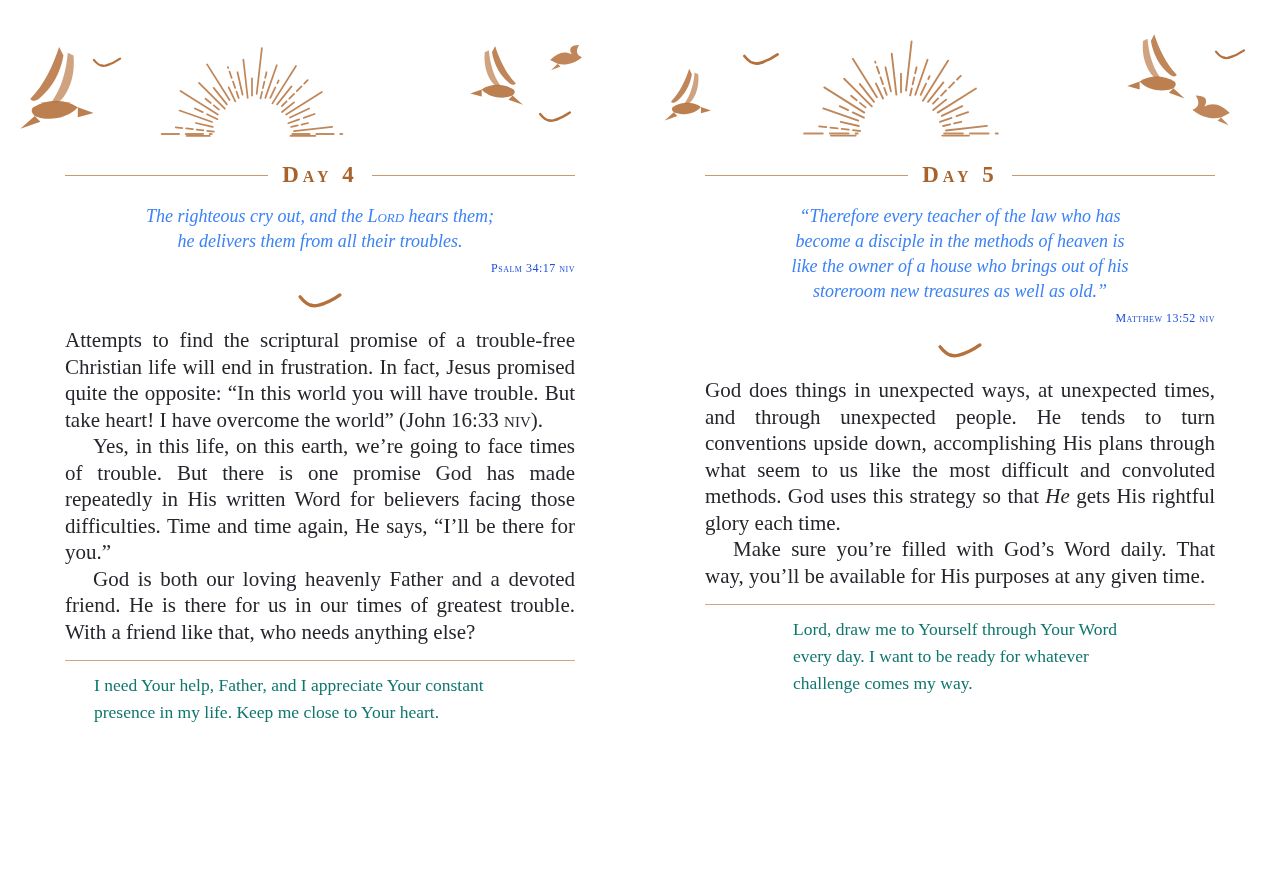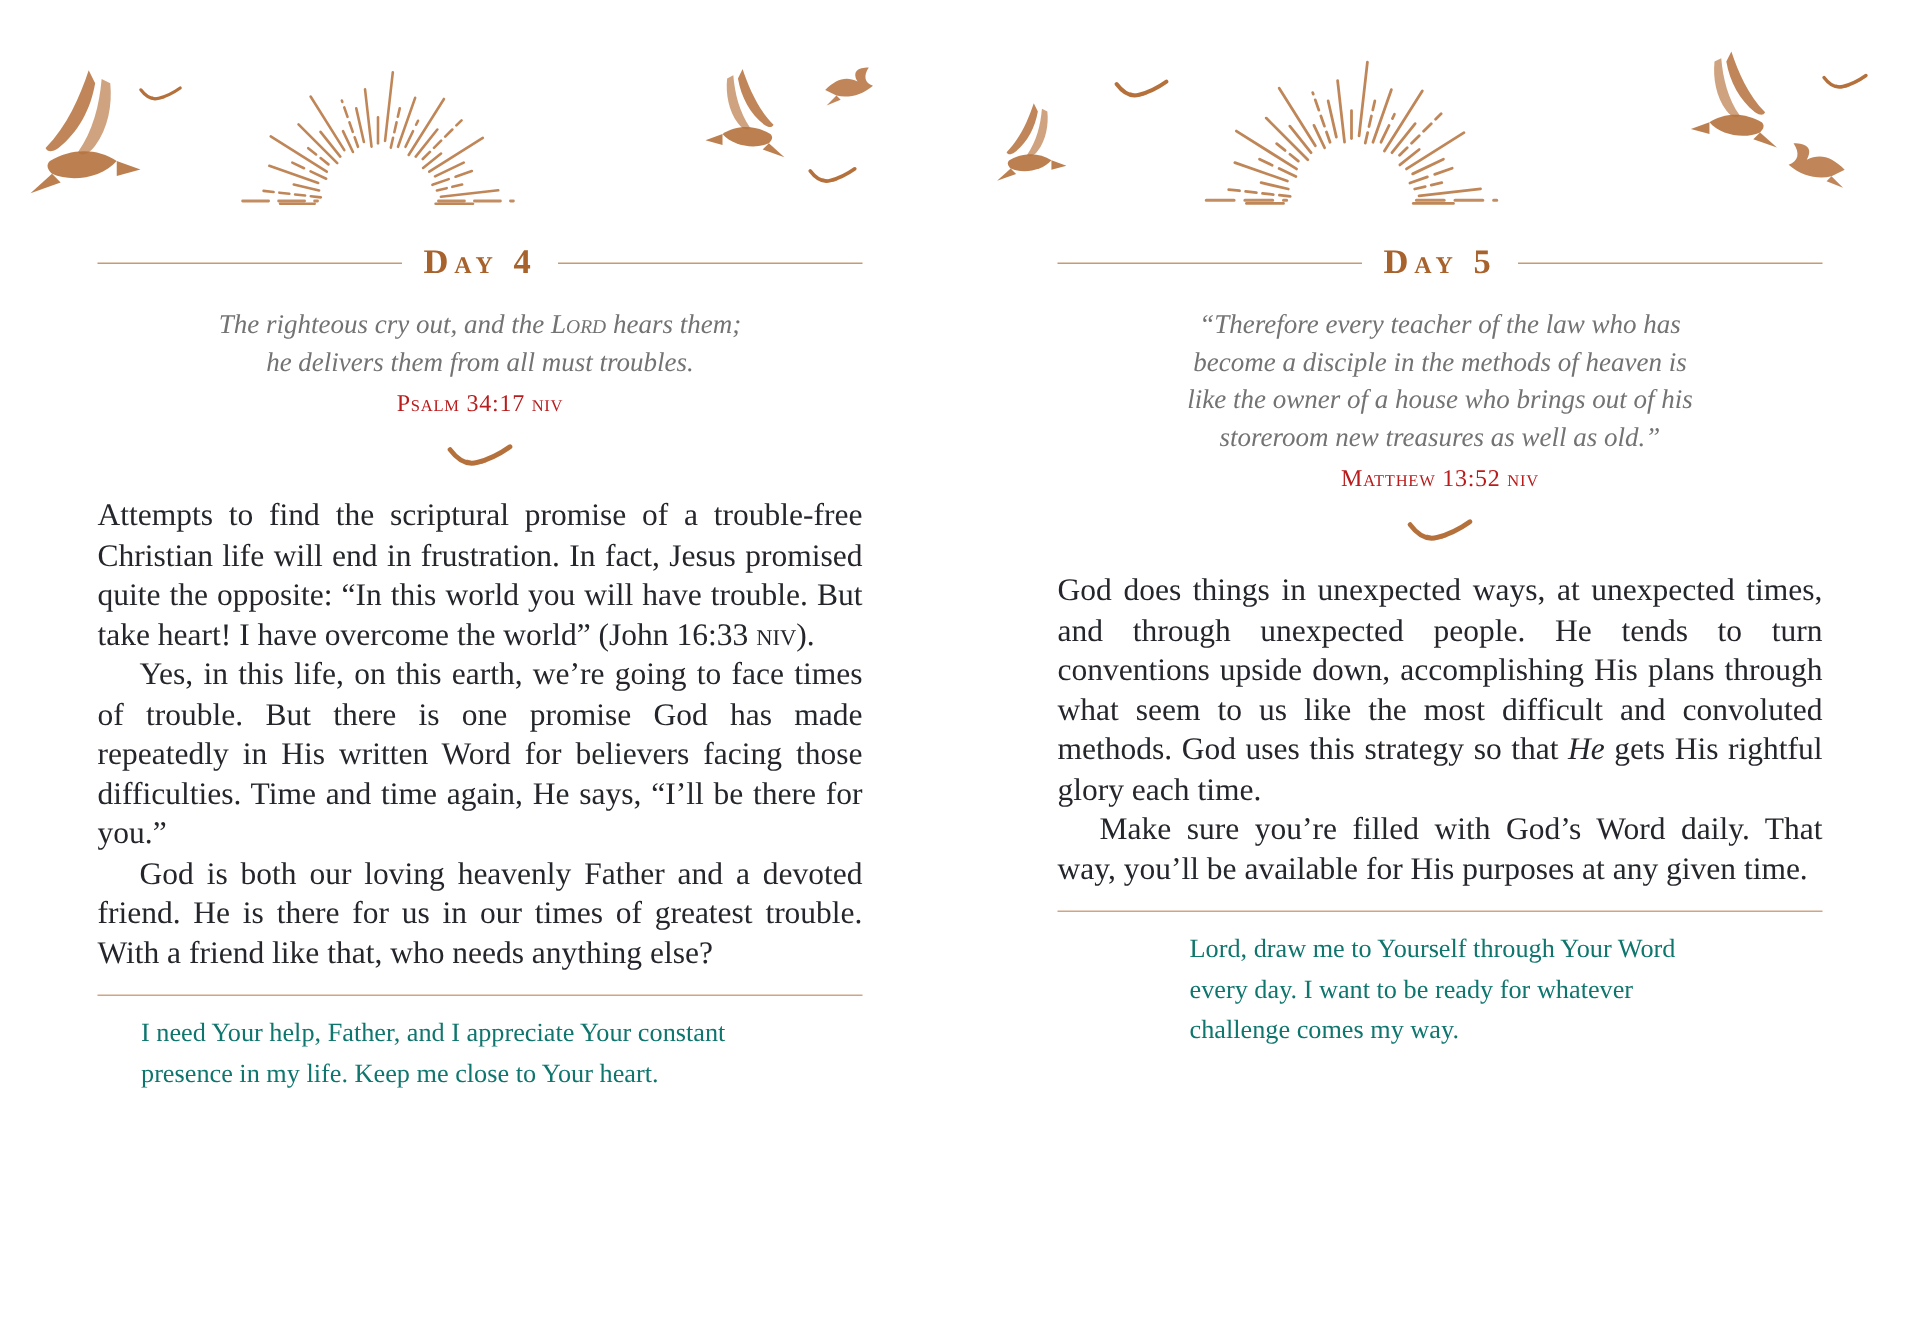--- a/index.html
+++ b/index.html
@@ -8,22 +8,22 @@
   .page{width:640px;position:relative;}
   .header-art{position:relative;height:150px;}
   .art{position:absolute;}
   .flip{transform:scaleX(-1);}
   .inner{width:510px;margin:0 auto;}
   .title-row{display:flex;align-items:center;gap:14px;margin-top:12px;}
   .rule{flex:1;height:1px;background:#c59b72;}
   h1.day{margin:0;font-size:23px;font-weight:bold;letter-spacing:4px;
          font-variant:small-caps;color:#a8622c;white-space:nowrap;}
   .verse{margin-top:16px;text-align:center;font-style:italic;font-size:18px;
-         line-height:25px;color:#737373;}
-  .reference{margin-top:7px;text-align:center;font-size:16px;color:#b91c1c;
+         line-height:25px;color:#3b82f6;}
+  .reference{margin-top:7px;text-align:right;font-size:12px;color:#1d4ed8;
              letter-spacing:.5px;}
   .sc{font-variant:small-caps;}
   .divider-bird{display:block;margin:16px auto 0 auto;}
   .body-text{margin-top:16px;font-size:21px;line-height:26.5px;color:#24262b;
              text-align:justify;}
   .body-text p{margin:0;}
   .body-text p.indent{text-indent:28px;}
   .em{font-style:italic;}
   .prayer-rule{border-top:1px solid #cfa584;margin-top:15px;}
   .prayer{margin:11px auto 0 auto;text-align:left;
@@ -113,21 +113,21 @@
 
     <div class="inner">
       <div class="title-row">
         <span class="rule"></span>
         <h1 class="day">Day 4</h1>
         <span class="rule"></span>
       </div>
 
       <div class="verse">
         <div><span>The righteous cry out, and the </span><span class="sc">Lord</span><span> hears them;</span></div>
-        <div>he delivers them from all must troubles.</div>
+        <div>he delivers them from all their troubles.</div>
       </div>
       <div class="reference sc">Psalm 34:17 niv</div>
 
       <svg class="divider-bird" style="width:46px;height:19px" viewBox="0 0 48 20">
           <use href="#vee"></use>
         </svg>
 
       <div class="body-text">
         <p><span>Attempts to find the scriptural promise of a trouble-free Christian life will end in frustration. In fact, Jesus promised quite the opposite: “In this world you will have trouble. But take heart! I have overcome the world” (John 16:33 </span><span class="sc">niv</span><span>).</span></p>
         <p class="indent">Yes, in this life, on this earth, we’re going to face times of trouble. But there is one promise God has made repeatedly in His written Word for believers facing those difficulties. Time and time again, He says, “I’ll be there for you.”</p>

